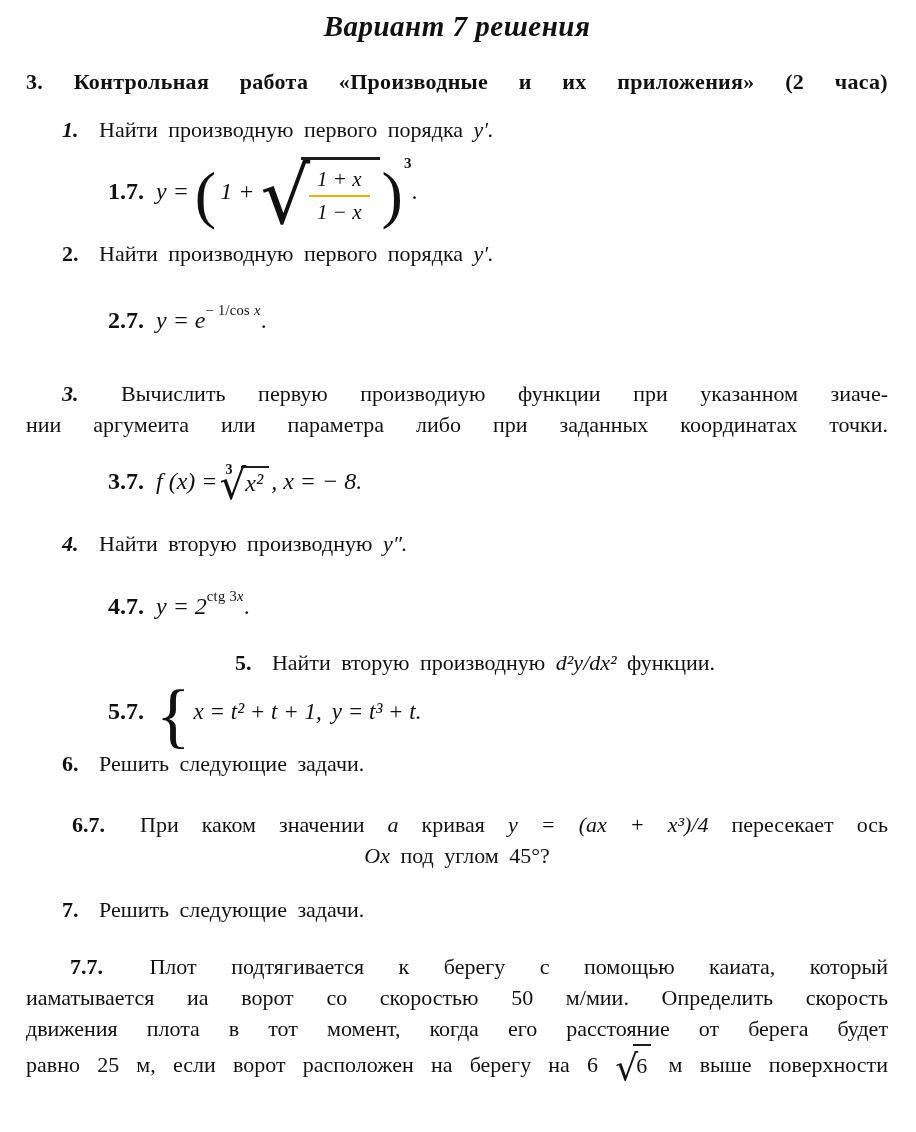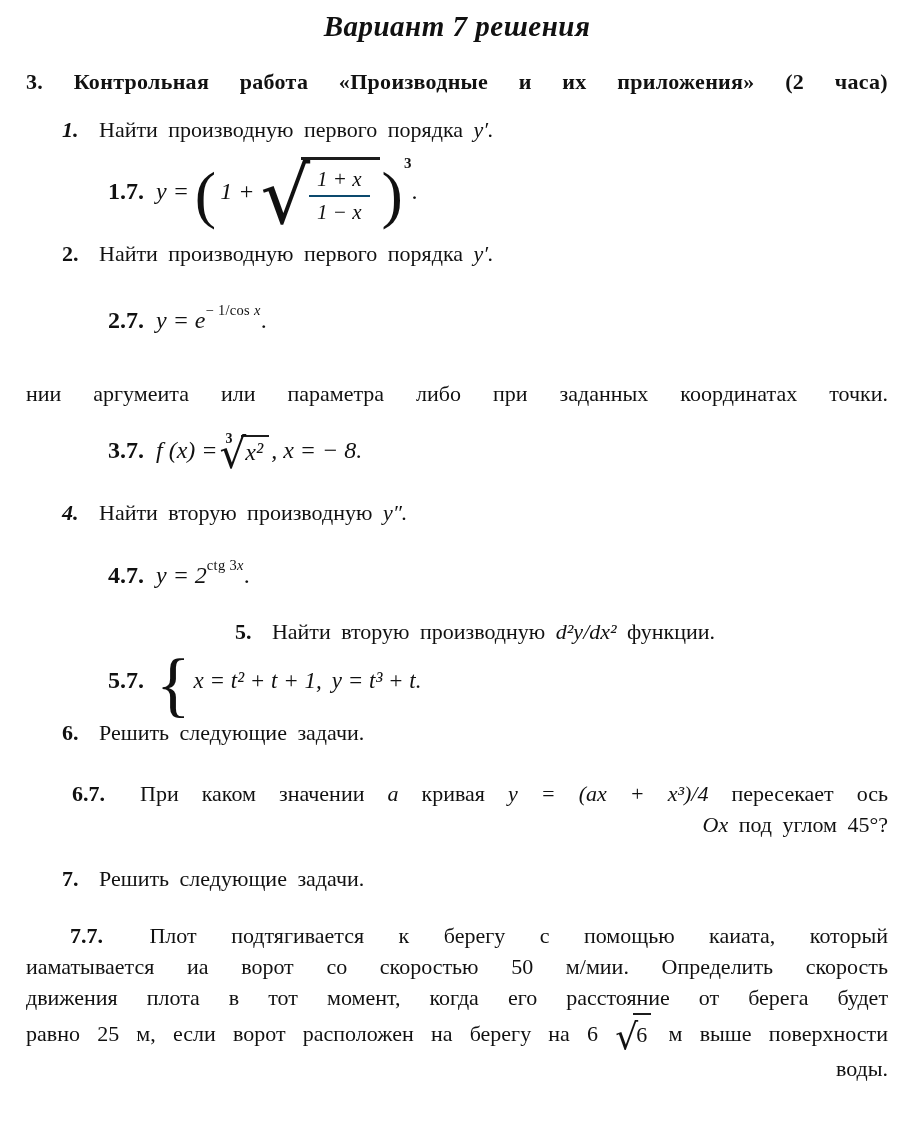--- a/index.html
+++ b/index.html
@@ -28,21 +28,21 @@
 
   
   .bigp { font-size: 64px; line-height: 0; position: relative; top: 4px; font-weight: 400; }
   .pw { font-size: 15px; font-weight: 700; position: relative; top: -28px; margin-left: 1px; }
 
   
   .sqrt { display: inline-flex; align-items: center; margin: 0 2px; }
   .sqrt .rad { font-family: "DejaVu Sans", sans-serif; font-size: 78px; line-height: 0; position: relative; top: 5px; margin-right: -9px; }
   .sqrt .under { border-top: 3px solid #1c1c1c; padding: 5px 10px 0 8px; }
   .frac { display: inline-flex; flex-direction: column; align-items: center; font-size: 21px; }
-  .frac .fnum { padding: 0 8px 3px; border-bottom: 2px solid #0c4a6e; }
+  .frac .fnum { padding: 0 8px 3px; border-bottom: 2px solid #eab308; }
   .frac .fden { padding: 3px 8px 0; }
 
   
   .croot { display: inline-flex; align-items: center; margin: 0 2px; }
   .croot .idx { font-size: 14px; font-weight: 700; position: relative; top: -12px; margin-right: -13px; z-index: 1; }
   .croot .rad { font-family: "DejaVu Sans", sans-serif; font-size: 42px; line-height: 0; position: relative; top: 3px; margin-right: -5px; }
   .croot .under { border-top: 2.5px solid #1c1c1c; padding: 2px 6px 0 4px; }
 
   
   .isqrt { display: inline-flex; align-items: center; vertical-align: -4px; }
@@ -52,21 +52,21 @@
   
   .esup { font-size: 14.5px; position: relative; top: -10px; letter-spacing: 0.3px; }
 
   
   .system { display: inline-flex; align-items: center; }
   .system .brace { font-size: 72px; line-height: 0; position: relative; top: 3px; font-weight: 400; margin-right: 3px; }
   .syslines { display: inline-flex; flex-direction: row; gap: 10px; font-size: 23px; }
 
   
   .jline { text-align: justify; text-align-last: justify; word-spacing: 5px; line-height: 31px; }
-  .lline { text-align: right; word-spacing: 5px; line-height: 31px; }
+  .lline { text-align: center; word-spacing: 5px; line-height: 31px; }
 
   .mb-f17 { margin-bottom: 16px; margin-top: 14px; }
   .mb-t2  { margin-bottom: 40px; }
   .mb-f27 { margin-bottom: 44px; }
   .mb-t3  { margin-bottom: 26px; }
   .mb-f37 { margin-bottom: 34px; }
   .mb-t4  { margin-bottom: 36px; }
   .mb-f47 { margin-bottom: 30px; }
   .mb-t5  { margin-bottom: 22px; text-align: center; }
   .mb-f57 { margin-bottom: 26px; }
@@ -115,20 +115,24 @@
   </div>
 
   <div class="formula mb-f27">
     <span class="pnum">2.7.</span>
     <span class="mit">y = e</span>
     <span class="esup"><span>− 1/cos</span> <span class="mit">x</span></span>
     <span>.</span>
   </div>
 
   <div class="mb-t3">
+    <div class="jline" style="padding-left:36px">
+      <span class="tnum">3.</span>
+      <span>Вычислить первую производиую функции при указанном зиаче-</span>
+    </div>
     <div class="jline">нии аргумеита или параметра либо при заданных координатах точки.</div>
   </div>
 
   <div class="formula mb-f37">
     <span class="pnum">3.7.</span>
     <span class="mit" style="margin-right:6px">f (x) =</span>
     <span class="croot">
       <span class="idx">3</span>
       <span class="rad">√</span>
       <span class="under mit">x²</span>

